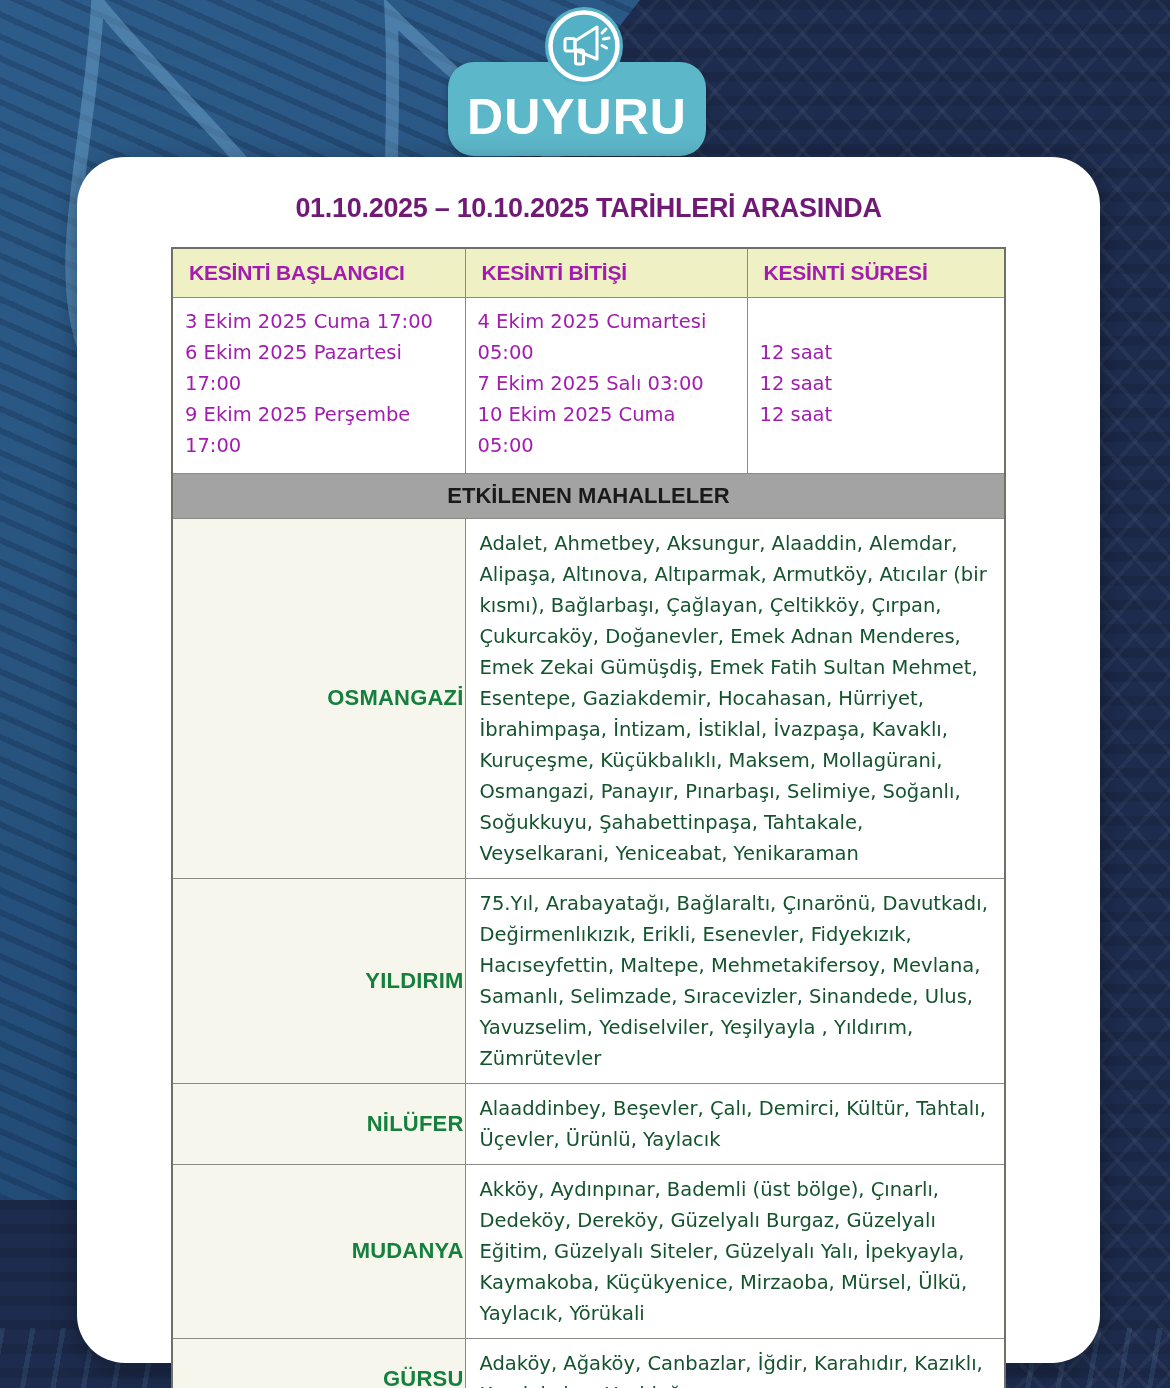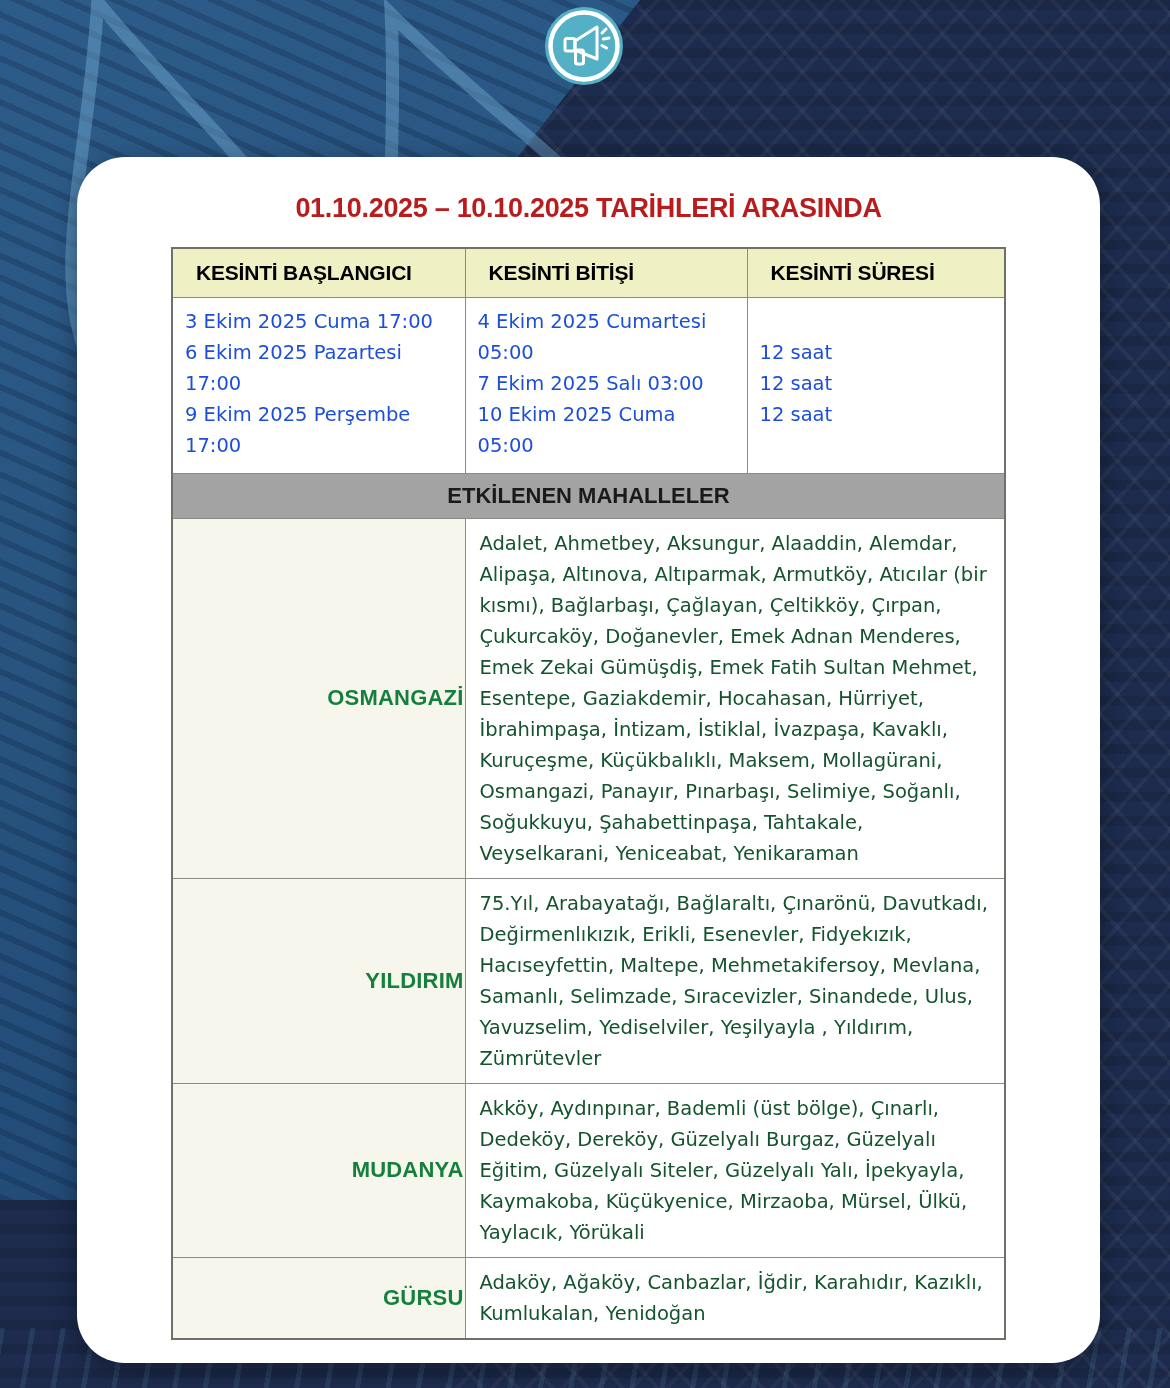--- a/index.html
+++ b/index.html
@@ -57,44 +57,44 @@
   }
 
   
   .card{
     position:absolute;left:77px;top:157px;width:1023px;height:1206px;
     background:#ffffff;border-radius:48px;
     box-shadow:0 6px 24px rgba(0,0,0,0.35);
   }
   .card-title{
     margin-top:34px;text-align:center;
-    color:#b91c1c;font-weight:bold;font-size:27px;line-height:1.33;
+    color:#701a75;font-weight:bold;font-size:27px;line-height:1.33;
     letter-spacing:-0.3px;
     font-family:"Liberation Sans","DejaVu Sans",sans-serif;
   }
 
   
   table.program{
     margin:20px auto 0 auto;width:833px;
     border-collapse:collapse;table-layout:fixed;
     border:2px solid #70706a;
   }
   table.program td, table.program th{
     border:1px solid #8b8b85;
     vertical-align:middle;
   }
   col.c1{width:293px;} col.c2{width:282px;} col.c3{width:258px;}
   th.head{
-    background:#eff0c3;color:#000000;text-align:left;
+    background:#eff0c3;color:#a21caf;text-align:left;
     font-size:21px;font-weight:bold;letter-spacing:-0.2px;
-    padding:11px 23px;height:26px;
+    padding:11px 16px;height:26px;
     font-family:"Liberation Sans","DejaVu Sans",sans-serif;
   }
   td.sched{
-    background:#ffffff;color:#1d4ed8;font-size:19.5px;
+    background:#ffffff;color:#a21caf;font-size:19.5px;
     padding:8px 12px 12px 12px;line-height:31px;vertical-align:top;
   }
   td.section{
     background:#a3a3a3;color:#1a1a1a;text-align:center;
     font-size:22px;font-weight:bold;padding:8px 10px;height:28px;
     font-family:"Liberation Sans","DejaVu Sans",sans-serif;
   }
   td.district{
     background:#f7f6ec;color:#15803d;text-align:right;
     font-size:22px;font-weight:bold;letter-spacing:0.2px;
@@ -116,20 +116,23 @@
     <div class="texture"></div>
   </div>
   <svg class="bg-drops" width="760" height="640" viewBox="0 0 760 640">
     <g fill="none" stroke="rgba(115,170,210,0.45)" stroke-width="13" stroke-linecap="round">
       <path transform="translate(215,300) rotate(-18)" d="M0,-250 C55,-110 120,-20 120,70 A120,120 0 1,1 -120,70 C-120,-20 -55,-110 0,-250 Z"></path>
       <path transform="translate(545,330) rotate(-24)" d="M0,-280 C60,-125 135,-25 135,80 A135,135 0 1,1 -135,80 C-135,-25 -60,-125 0,-280 Z"></path>
     </g>
   </svg>
   <div class="bg-bottom"></div>
 
+  <div class="badge">
+    <span class="badge-label">DUYURU</span>
+  </div>
   <div class="mega-circle">
     <svg width="78" height="78" viewBox="0 0 78 78" fill="none">
       <circle cx="39" cy="39" r="33.5" stroke="#ffffff" stroke-width="4.5"></circle>
       <g stroke="#ffffff" stroke-width="3" stroke-linejoin="round" stroke-linecap="round">
         <path d="M30 34 L52 20 L52 52 L30 43 Z"></path>
         <rect x="20" y="31.5" width="10" height="12.5" rx="2"></rect>
         <rect x="30.5" y="43" width="8" height="14" rx="2"></rect>
         <path d="M57 26 L61 22"></path>
         <path d="M58.5 32 L64 31"></path>
         <path d="M57 38.5 L61.5 41"></path>
@@ -180,20 +183,24 @@
 
       <tr>
         <td class="district" style="height:306px">OSMANGAZİ</td>
         <td class="hoods" colspan="2">Adalet, Ahmetbey, Aksungur, Alaaddin, Alemdar, Alipaşa, Altınova, Altıparmak, Armutköy, Atıcılar (bir kısmı), Bağlarbaşı, Çağlayan, Çeltikköy, Çırpan, Çukurcaköy, Doğanevler, Emek Adnan Menderes, Emek Zekai Gümüşdiş, Emek Fatih Sultan Mehmet, Esentepe, Gaziakdemir, Hocahasan, Hürriyet, İbrahimpaşa, İntizam, İstiklal, İvazpaşa, Kavaklı, Kuruçeşme, Küçükbalıklı, Maksem, Mollagürani, Osmangazi, Panayır, Pınarbaşı, Selimiye, Soğanlı, Soğukkuyu, Şahabettinpaşa, Tahtakale, Veyselkarani, Yeniceabat, Yenikaraman</td>
       </tr>
       <tr>
         <td class="district" style="height:152px">YILDIRIM</td>
         <td class="hoods" colspan="2">75.Yıl, Arabayatağı, Bağlaraltı, Çınarönü, Davutkadı, Değirmenlıkızık, Erikli, Esenevler, Fidyekızık, Hacıseyfettin, Maltepe, Mehmetakifersoy, Mevlana, Samanlı, Selimzade, Sıracevizler, Sinandede, Ulus, Yavuzselim, Yediselviler, Yeşilyayla , Yıldırım, Zümrütevler</td>
       </tr>
       <tr>
+        <td class="district" style="height:68px">NİLÜFER</td>
+        <td class="hoods" colspan="2">Alaaddinbey, Beşevler, Çalı, Demirci, Kültür, Tahtalı, Üçevler, Ürünlü, Yaylacık</td>
+      </tr>
+      <tr>
         <td class="district" style="height:121px">MUDANYA</td>
         <td class="hoods" colspan="2">Akköy, Aydınpınar, Bademli (üst bölge), Çınarlı, Dedeköy, Dereköy, Güzelyalı Burgaz, Güzelyalı Eğitim, Güzelyalı Siteler, Güzelyalı Yalı, İpekyayla, Kaymakoba, Küçükyenice, Mirzaoba, Mürsel, Ülkü, Yaylacık, Yörükali</td>
       </tr>
       <tr>
         <td class="district" style="height:68px">GÜRSU</td>
         <td class="hoods" colspan="2">Adaköy, Ağaköy, Canbazlar, İğdir, Karahıdır, Kazıklı, Kumlukalan, Yenidoğan</td>
       </tr>
 
     </tbody>
       </table>

